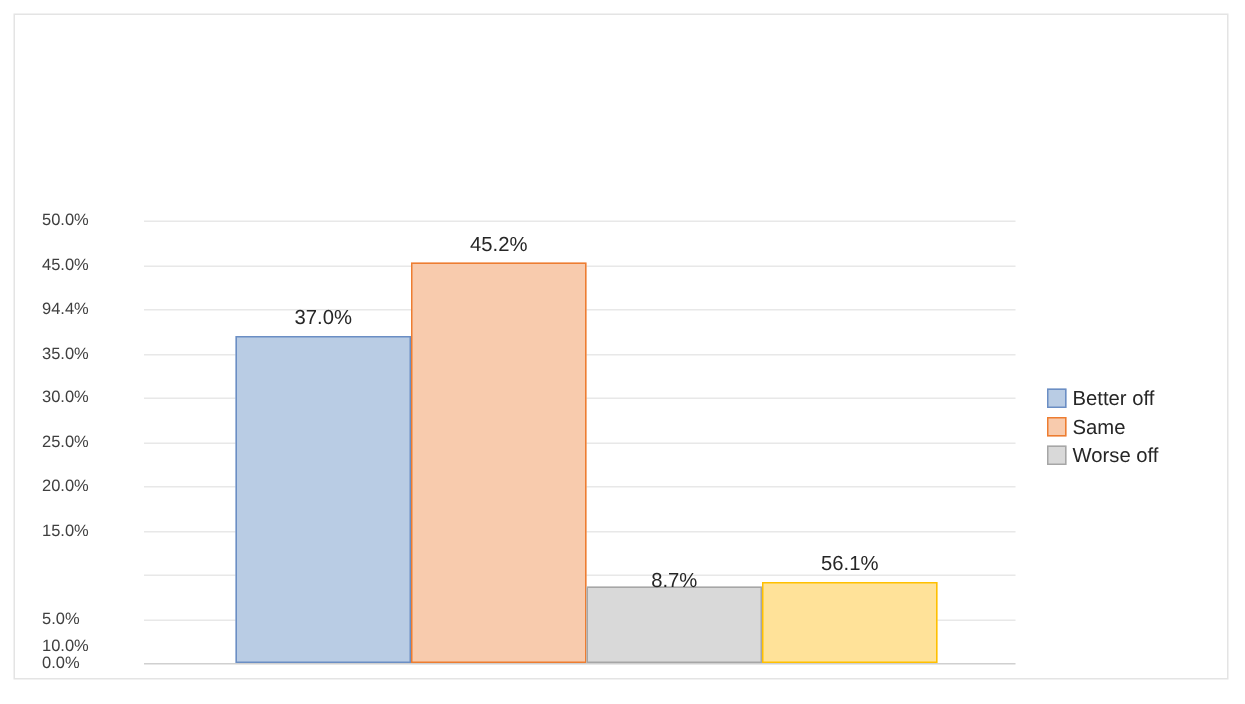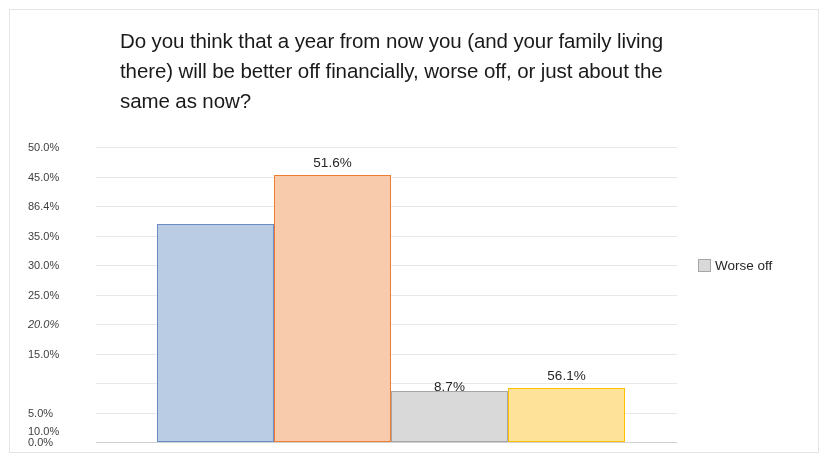--- a/index.html
+++ b/index.html
@@ -113,30 +113,29 @@
     font-size: 13.5px;
     color: #262626;
     white-space: nowrap;
   }
 </style>
 </head>
 <body>
 
 <div id="chart-frame">
 
-  <div id="chart-title">Do you think that a year from now you (and your family living there) will be better off financially, worse off, or just about the same as now?</div>
 
   <div id="y-axis-labels">
       <div class="y-tick" style="top: 0px;">50.0%</div>
       <div class="y-tick" style="top: 29.5px;">45.0%</div>
-      <div class="y-tick" style="top: 59px;">86.4%</div>
+      <div class="y-tick" style="top: 59px;">94.4%</div>
       <div class="y-tick" style="top: 88.5px;">35.0%</div>
       <div class="y-tick" style="top: 118px;">30.0%</div>
       <div class="y-tick" style="top: 147.5px;">25.0%</div>
-      <div class="y-tick" style="top: 177px; font-style: italic;">20.0%</div>
+      <div class="y-tick" style="top: 177px;">20.0%</div>
       <div class="y-tick" style="top: 206.5px;">15.0%</div>
       <div class="y-tick" style="top: 236px; margin-top: 48px;">10.0%</div>
       <div class="y-tick" style="top: 265.5px;">5.0%</div>
       <div class="y-tick" style="top: 295px;">0.0%</div>
     </div>
 
   <div id="plot-area">
     <div id="gridlines">
         <div class="gridline" style="top: 0px;"></div>
         <div class="gridline" style="top: 29.5px;"></div>
@@ -149,25 +148,34 @@
         <div class="gridline" style="top: 236px;"></div>
         <div class="gridline" style="top: 265.5px;"></div>
       </div>
     <div id="bars">
         <div class="bar" style="left: 61px; width: 117px; height: 218.3px; background: rgb(185, 204, 228); border-color: rgb(107, 142, 196);"></div>
         <div class="bar" style="left: 178px; width: 117px; height: 266.68px; background: rgb(248, 203, 173); border-color: rgb(237, 125, 49);"></div>
         <div class="bar" style="left: 295px; width: 117px; height: 51.33px; background: rgb(217, 217, 217); border-color: rgb(166, 166, 166);"></div>
         <div class="bar" style="left: 412px; width: 117px; height: 53.69px; background: rgb(255, 226, 153); border-color: rgb(255, 192, 0);"></div>
       </div>
     <div id="baseline"></div>
-      <div class="bar-label" style="left: 178px; width: 117px; top: 8.32px;">51.6%</div>
+  <div class="bar-label" style="left: 61px; width: 117px; top: 56.7px;">37.0%</div>
+      <div class="bar-label" style="left: 178px; width: 117px; top: 8.32px;">45.2%</div>
       <div class="bar-label" style="left: 295px; width: 117px; top: 232px;">8.7%</div>
       <div class="bar-label" style="left: 412px; width: 117px; top: 221.31px;">56.1%</div>
     </div>
 
   <div id="legend">
+      <div class="legend-row">
+        <span class="legend-swatch" style="background: rgb(185, 204, 228); border-color: rgb(107, 142, 196);"></span>
+        <span class="legend-label">Better off</span>
+      </div>
+      <div class="legend-row">
+        <span class="legend-swatch" style="background: rgb(248, 203, 173); border-color: rgb(237, 125, 49);"></span>
+        <span class="legend-label">Same</span>
+      </div>
       <div class="legend-row">
         <span class="legend-swatch" style="background: rgb(217, 217, 217); border-color: rgb(166, 166, 166);"></span>
         <span class="legend-label">Worse off</span>
       </div>
     </div>
 
 </div>
 
 </body></html>

